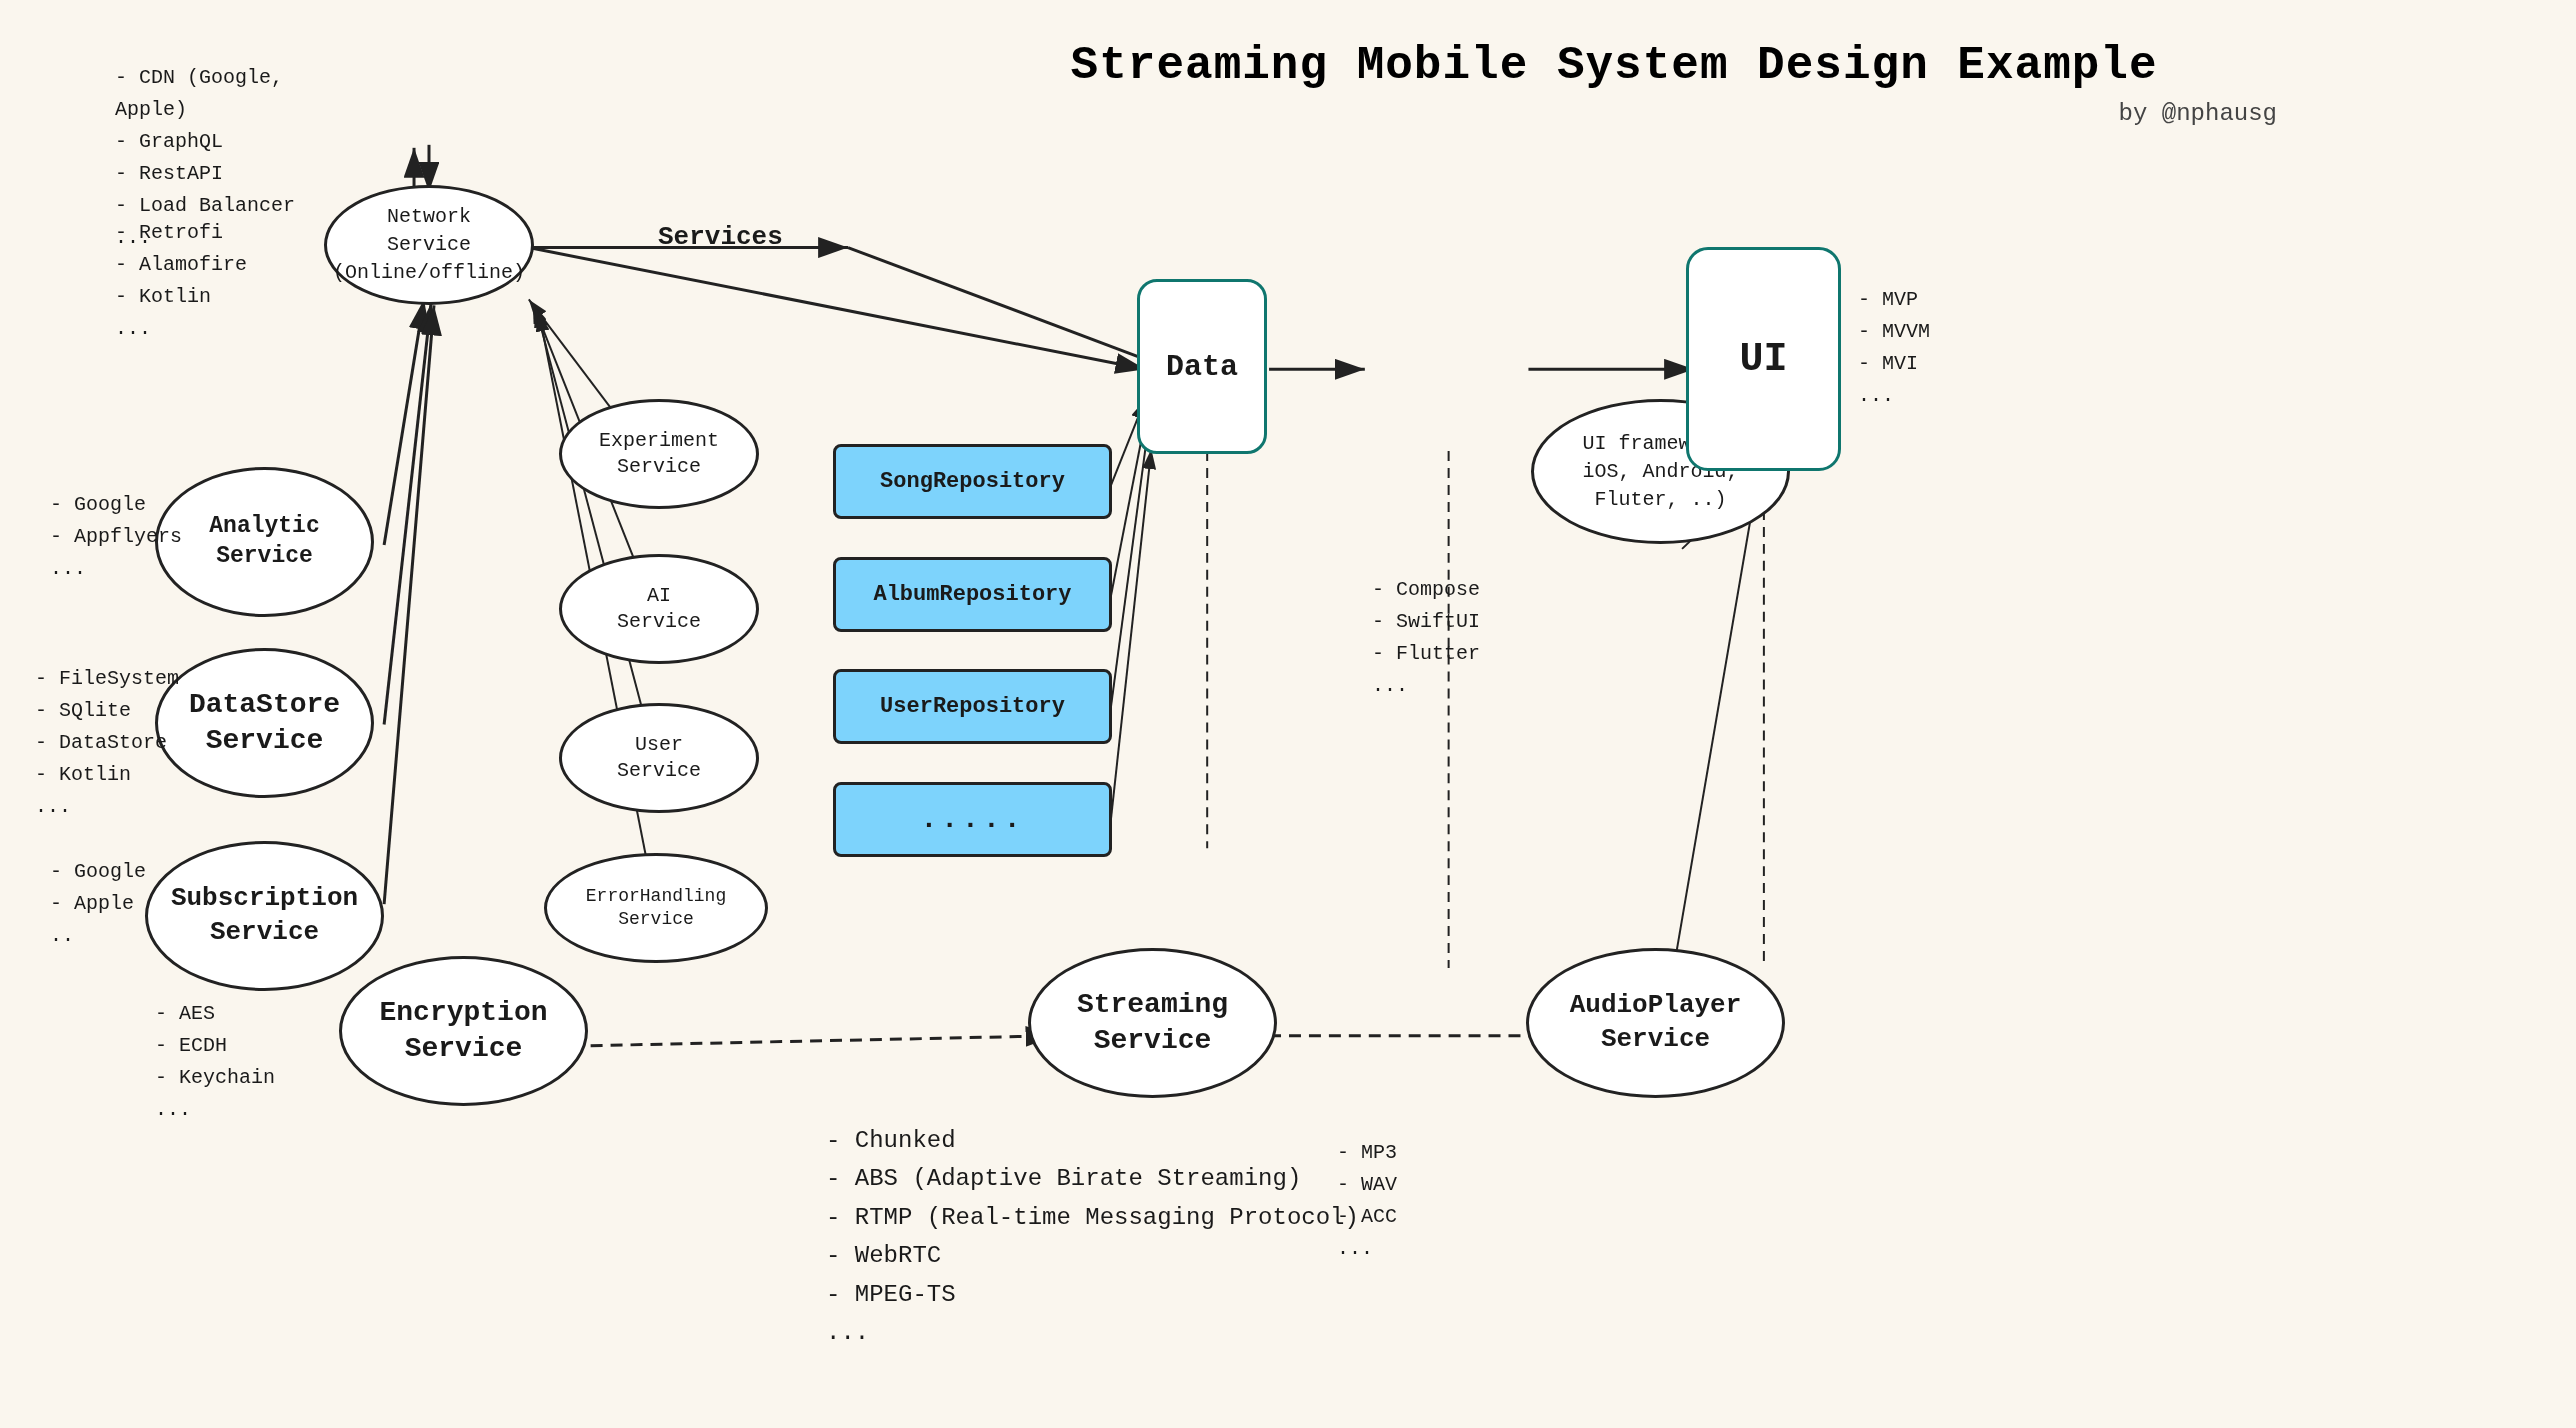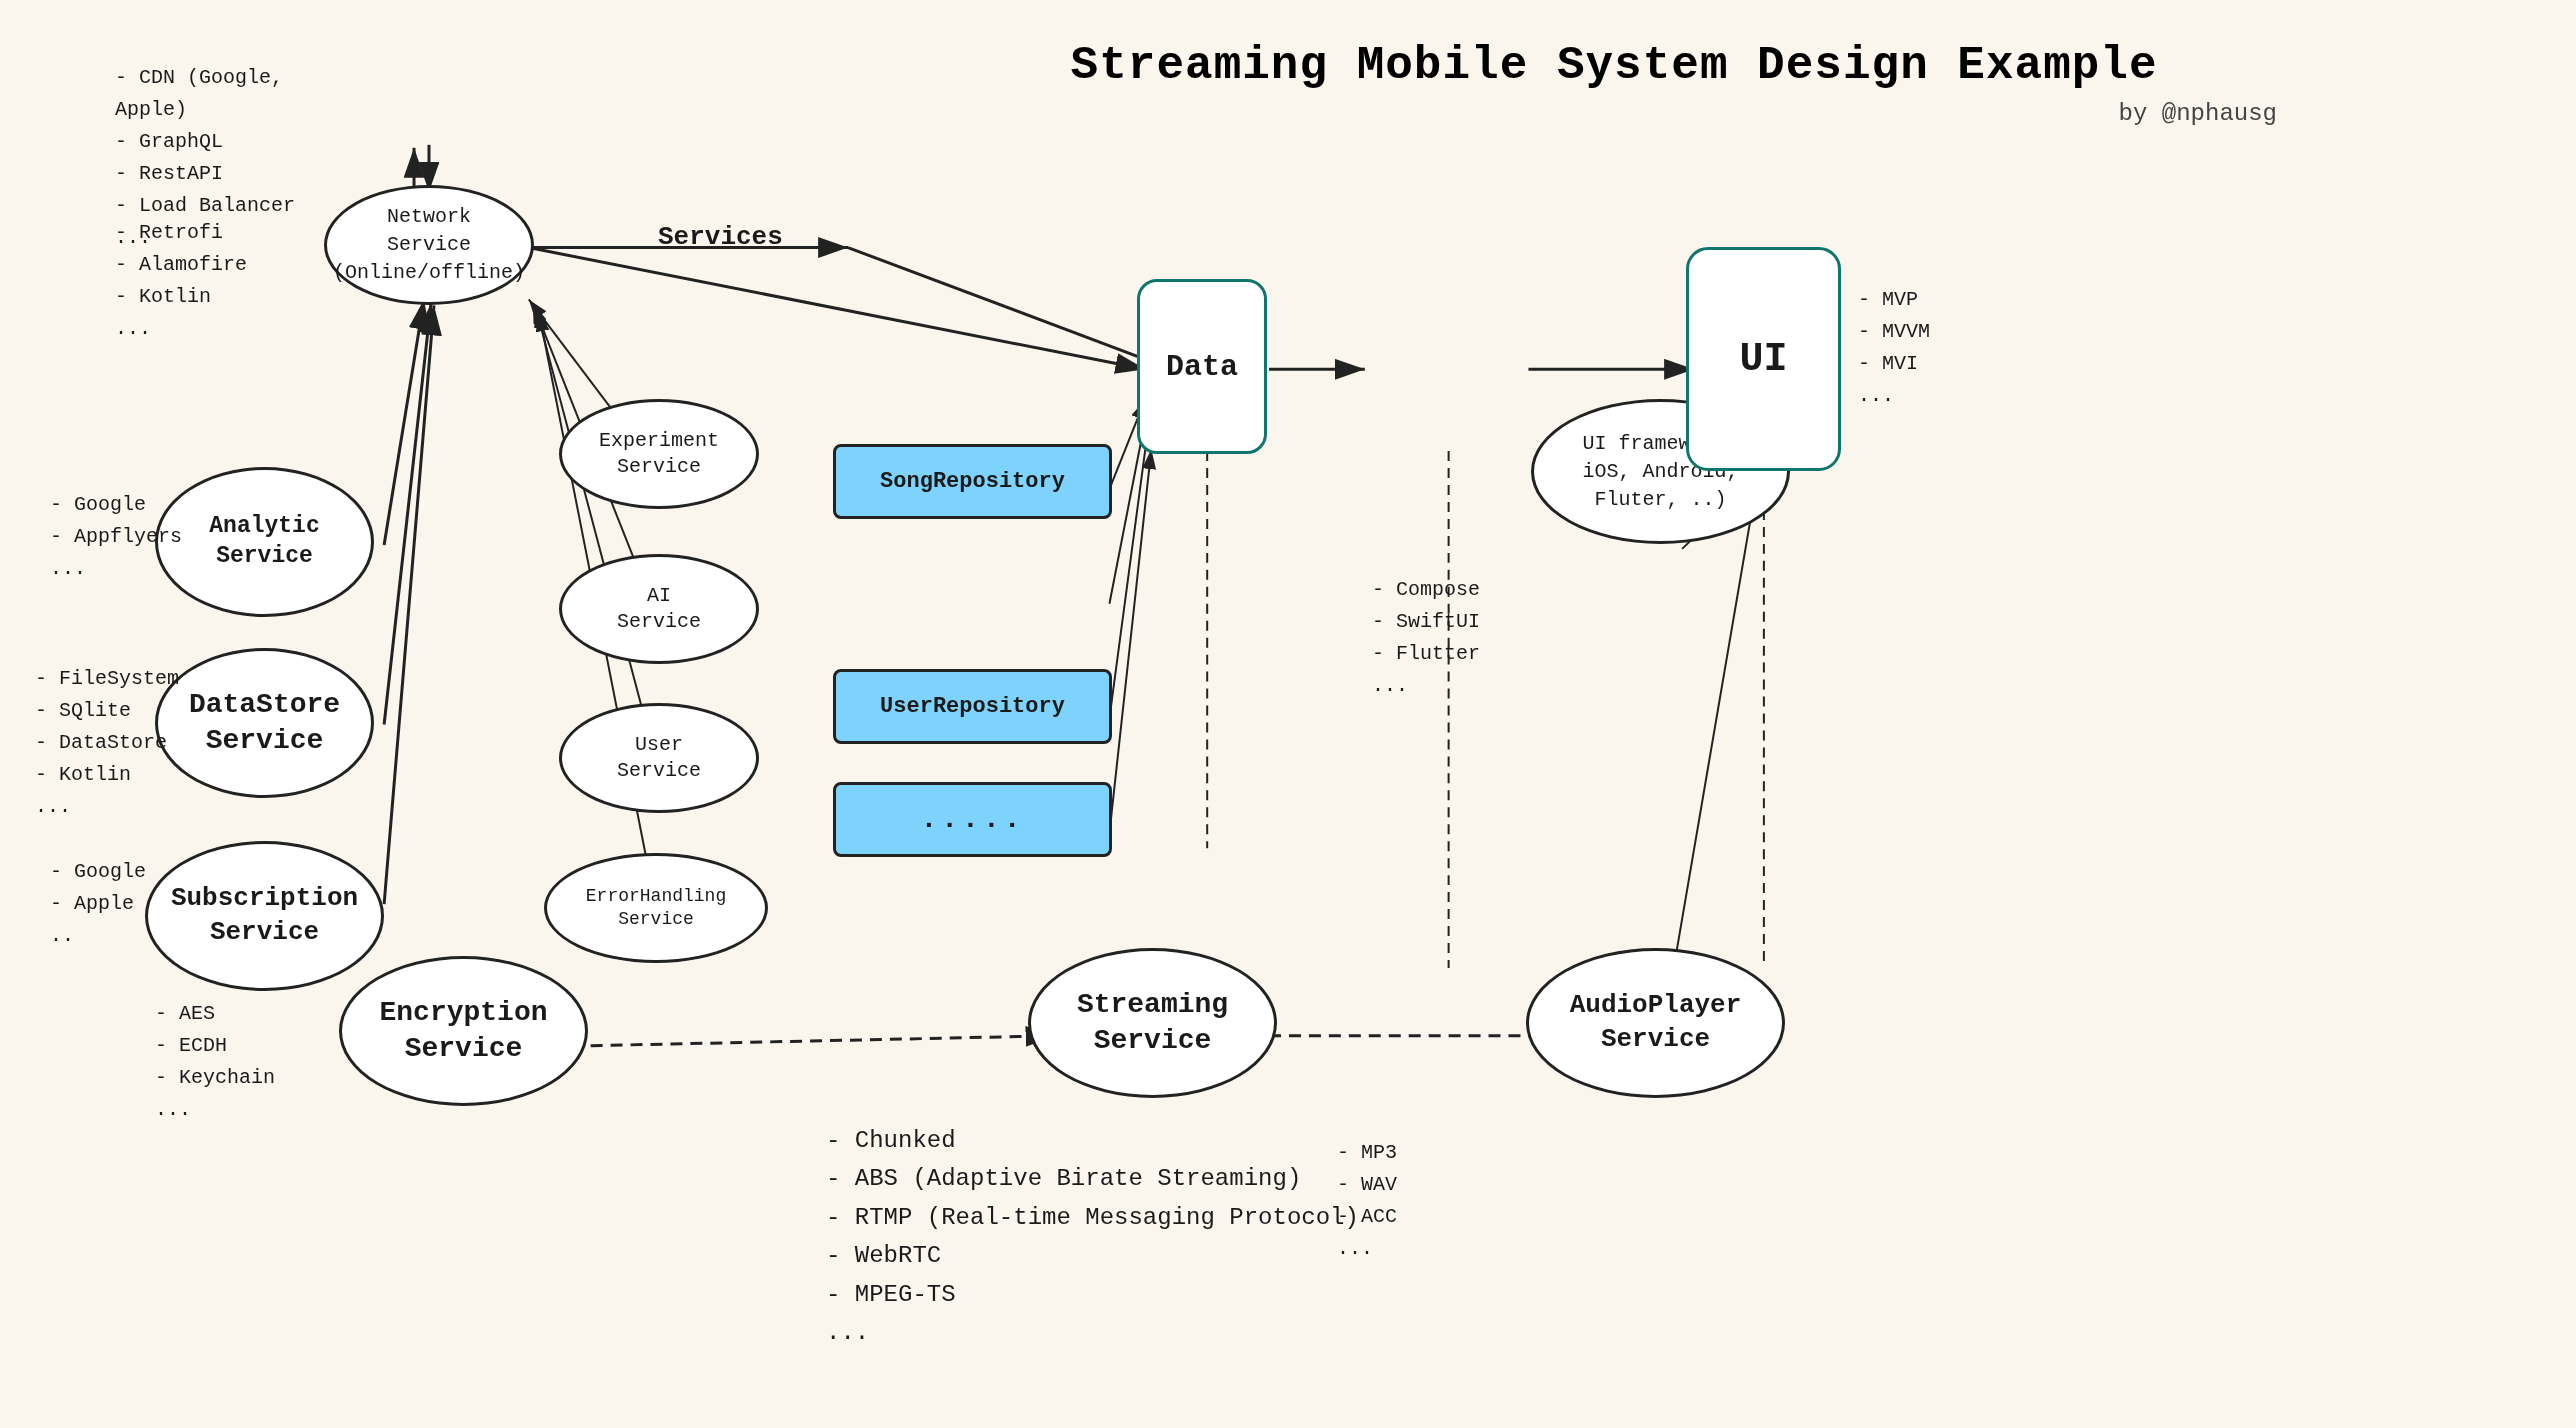--- a/index.html
+++ b/index.html
@@ -211,20 +211,23 @@
   </div>
 
   <div class="oval" style="left:1531px; top:399px; width:259px; height:145px; font-size:20px; line-height:1.4;">
     UI framework(<br>iOS, Android,<br>Fluter, ..)
   </div>
 
   <div class="rect" style="left:833px; top:444px; width:279px; height:75px; font-size:22px; font-weight:bold;">
     SongRepository
   </div>
 
+  <div class="rect" style="left:833px; top:557px; width:279px; height:75px; font-size:22px; font-weight:bold;">
+    AlbumRepository
+  </div>
 
   <div class="rect" style="left:833px; top:669px; width:279px; height:75px; font-size:22px; font-weight:bold;">
     UserRepository
   </div>
 
   <div class="rect" style="left:833px; top:782px; width:279px; height:75px; font-size:28px; font-weight:bold; letter-spacing:4px;">
     .....
   </div>
 
   <div class="rounded-rect" style="left:1137px; top:279px; width:130px; height:175px; font-size:30px; border-radius:20px;">

